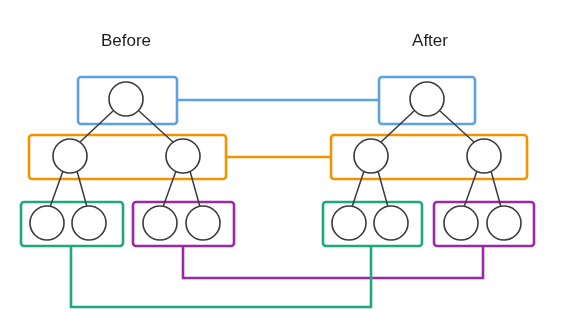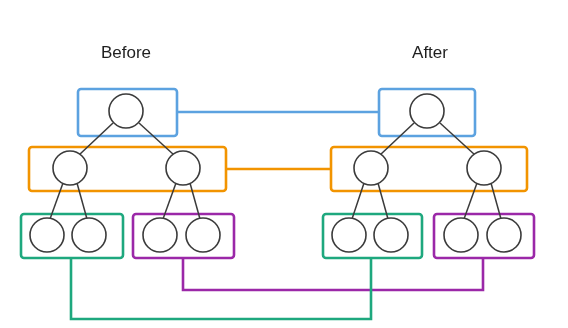--- a/index.html
+++ b/index.html
@@ -3,21 +3,21 @@
 <meta charset="utf-8">
 <style>
   html,body{margin:0;padding:0;}
   body{
     width:568px;height:328px;
     background:#ffffff;
     font-family:"Liberation Sans", sans-serif;
     overflow:hidden;
     position:relative;
   }
-  #stage{position:absolute;left:0;top:12px;width:568px;height:292px;}
+  #stage{position:absolute;left:0;top:0;width:568px;height:292px;}
   svg#diagram{position:absolute;left:0;top:0;width:568px;height:328px;display:block;}
   .label-text{
     font-family:"Liberation Sans", sans-serif;
     font-size:17px;
     fill:#1f1f1f;
     text-anchor:middle;
     dominant-baseline:middle;
   }
 </style>
 </head>

